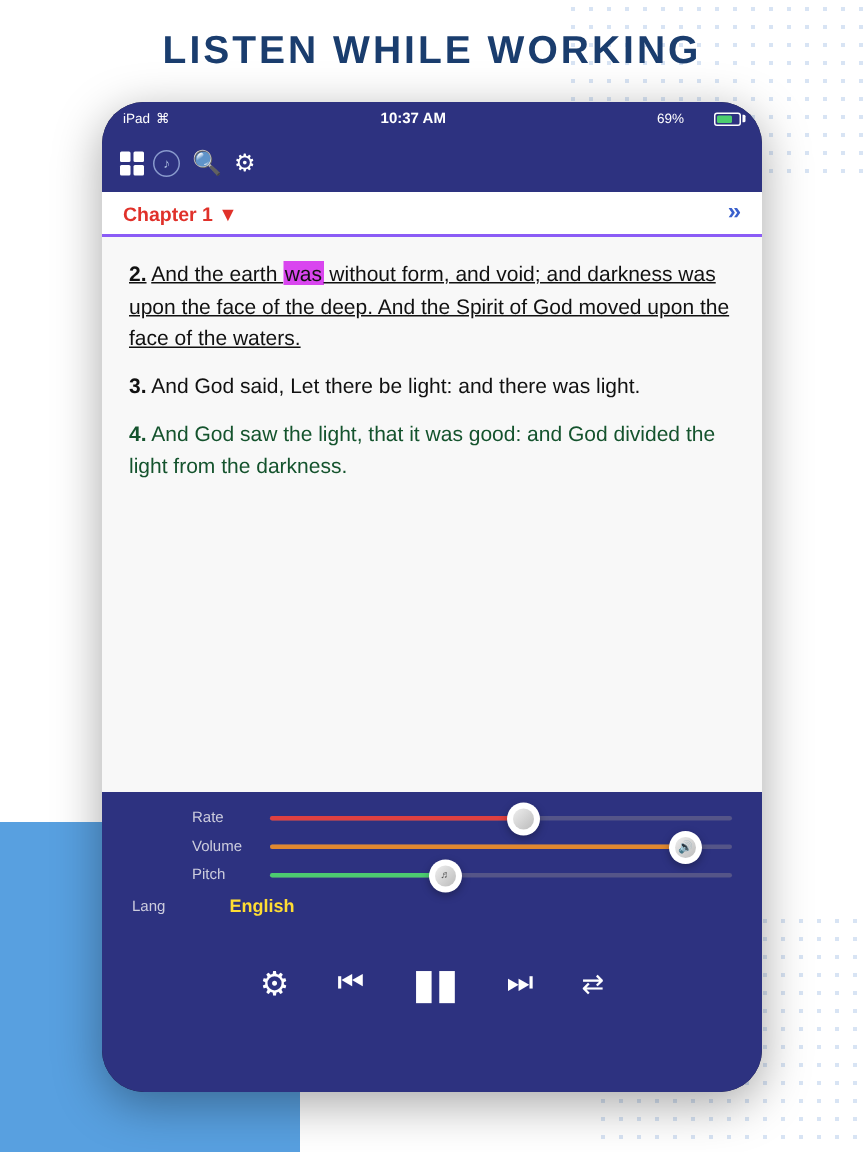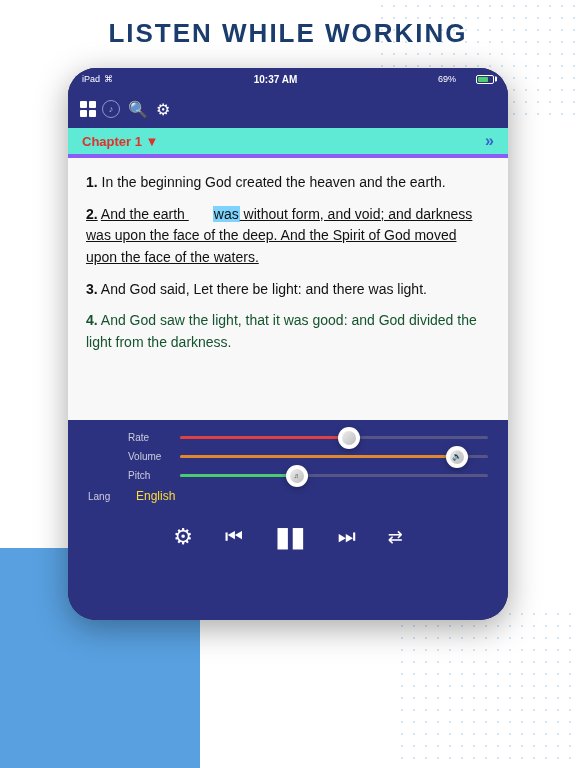--- a/index.html
+++ b/index.html
@@ -52,21 +52,21 @@
       text-transform: uppercase;
     }
 
     
     .tablet-frame {
       position: absolute;
       top: 68px;
       left: 50%;
       transform: translateX(-50%);
       width: 440px;
-      height: 552px;
+      height: 660px;
       background: #1a1a2e;
       border-radius: 28px;
       box-shadow: 0 8px 32px rgba(0,0,0,0.35);
       overflow: hidden;
     }
 
     
     .status-bar {
       background: #2d3280;
       height: 22px;
@@ -138,22 +138,22 @@
       gap: 2px;
       width: 16px; height: 16px;
     }
     .grid-icon span {
       background: #ffffff;
       border-radius: 1px;
     }
 
     
     .chapter-bar {
-      background: #5eead4;
-      border-bottom: 4px solid #8b5cf6;
+      background: #ffffff;
+      border-bottom: 2px solid #8b5cf6;
       height: 30px;
       display: flex;
       align-items: center;
       justify-content: space-between;
       padding: 0 14px;
     }
     .chapter-label {
       color: #e0312a;
       font-size: 13px;
       font-weight: 600;
@@ -183,23 +183,22 @@
     .verse-number {
       font-weight: 600;
     }
 
     .verse-highlighted {
       text-decoration: underline;
       text-decoration-color: #111;
     }
 
     .word-highlight {
-      background: #7dd3fc;
+      background: #d946ef;
       padding: 0 1px;
-      margin-left: 24px;
     }
 
     .verse-teal {
       color: #14532d;
       font-size: 14px;
       line-height: 1.55;
     }
 
     
     .audio-controls {
@@ -272,34 +271,34 @@
     .thumb-icon-inner {
       width: 14px; height: 14px;
       border-radius: 50%;
       background: linear-gradient(135deg, #eee, #bbb);
       display: flex; align-items: center; justify-content: center;
     }
 
     .lang-row {
       display: flex;
       align-items: center;
-      margin-bottom: 17px;
-      gap: 6px;
+      margin-bottom: 28px;
+      gap: 23px;
     }
 
     .lang-label {
       color: #ccccdd;
       font-size: 10px;
       width: 42px;
     }
 
     .lang-value {
       color: #ffdd33;
       font-size: 12px;
-      font-weight: 400;
+      font-weight: 700;
     }
 
     .playback-controls {
       display: flex;
       align-items: center;
       justify-content: center;
       gap: 32px;
       margin-top: 4px;
     }
 
@@ -368,24 +367,20 @@
     </div>
   </div>
 
   <div class="chapter-bar">
     <span class="chapter-label">Chapter 1 ▼</span>
     <span class="chapter-arrow">»</span>
   </div>
 
   <div class="bible-content">
 
-    <div class="verse">
-      <span class="verse-number">1.</span>
-      <span> In the beginning God created the heaven and the earth.</span>
-    </div>
 
     <div class="verse">
       <span class="verse-number verse-highlighted" style="text-decoration:underline;">2.</span>
       <span class="verse-highlighted" style="text-decoration:underline;"> And the earth </span><span class="word-highlight">was</span><span class="verse-highlighted" style="text-decoration:underline;"> without form, and void; and darkness was upon the face of the deep. And the Spirit of God moved upon the face of the waters.</span>
     </div>
 
     <div class="verse">
       <span class="verse-number">3.</span>
       <span> And God said, Let there be light: and there was light.</span>
     </div>

